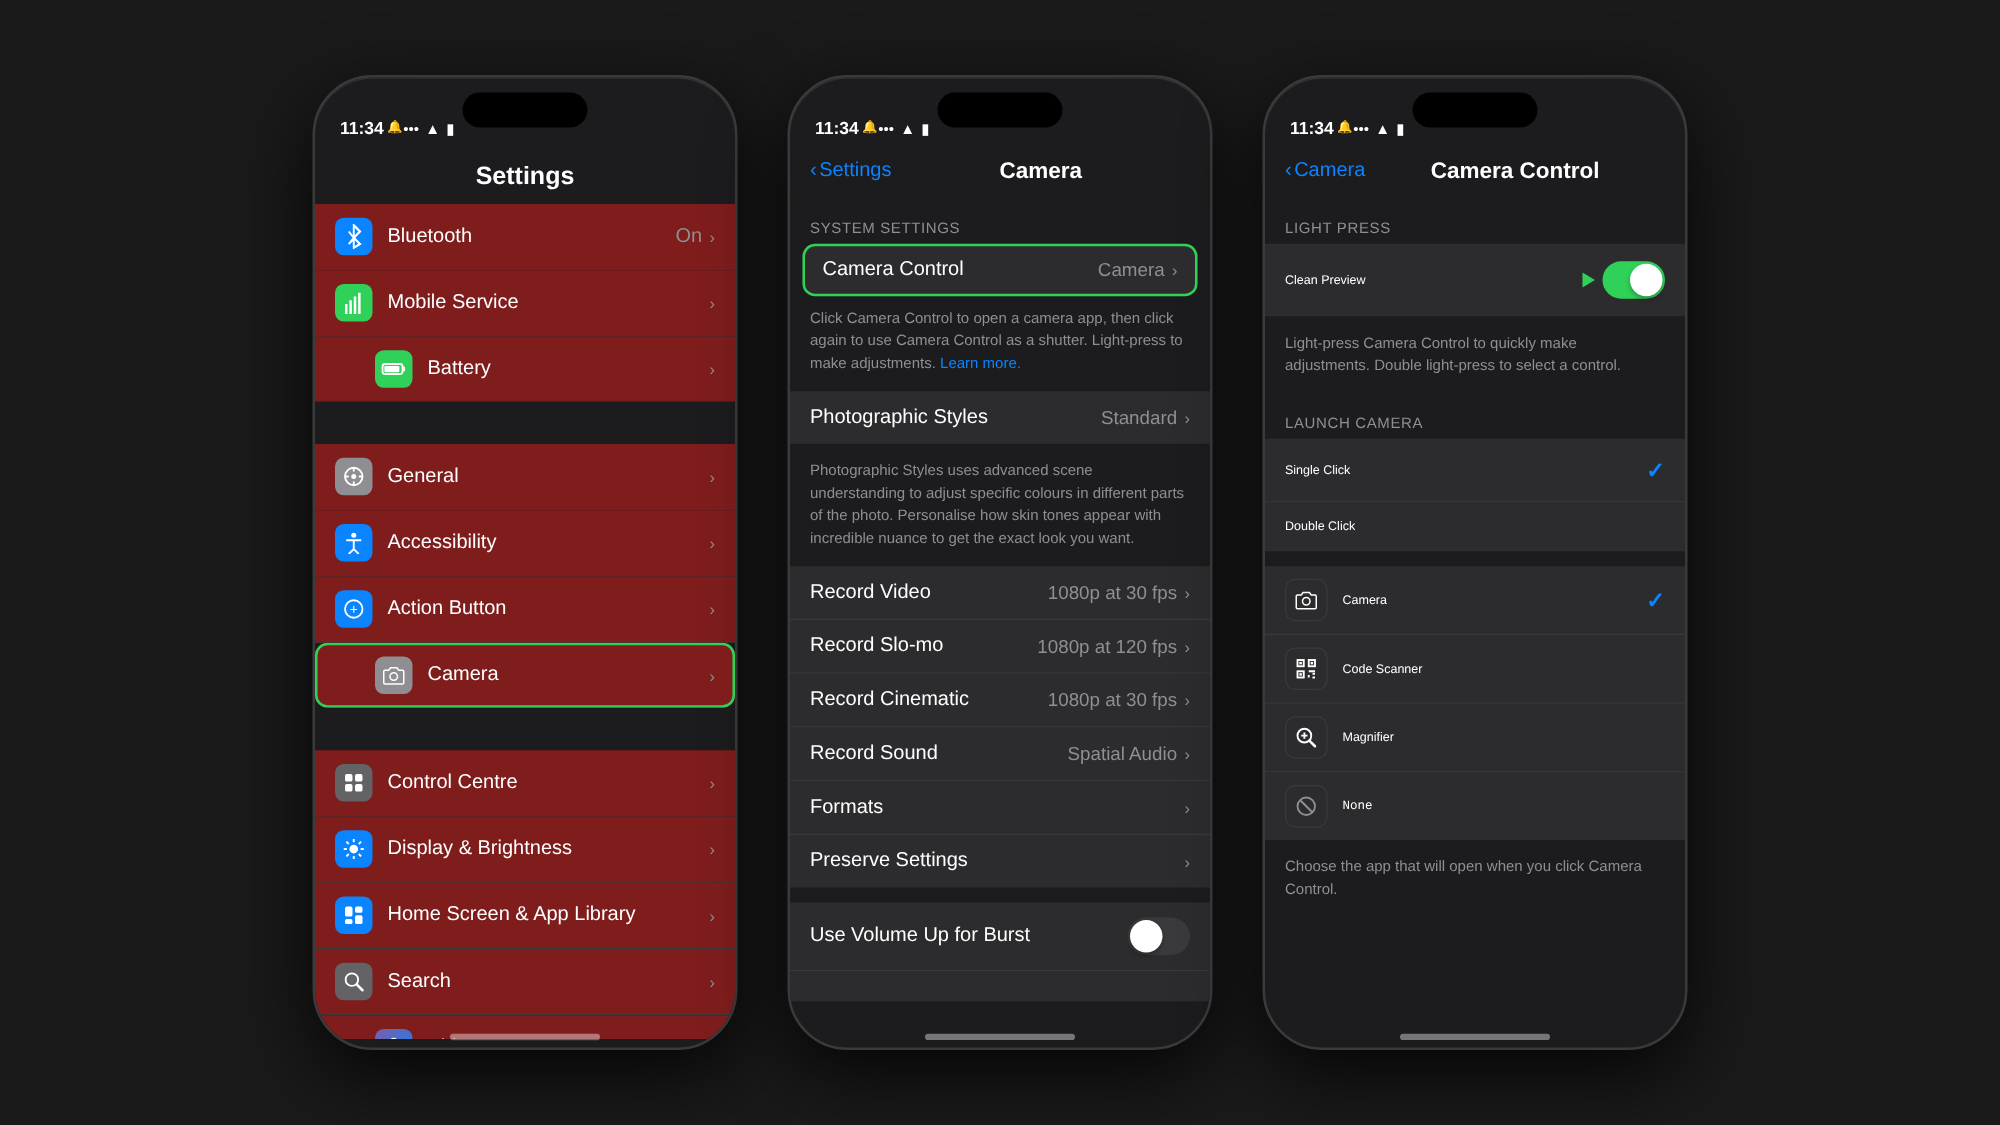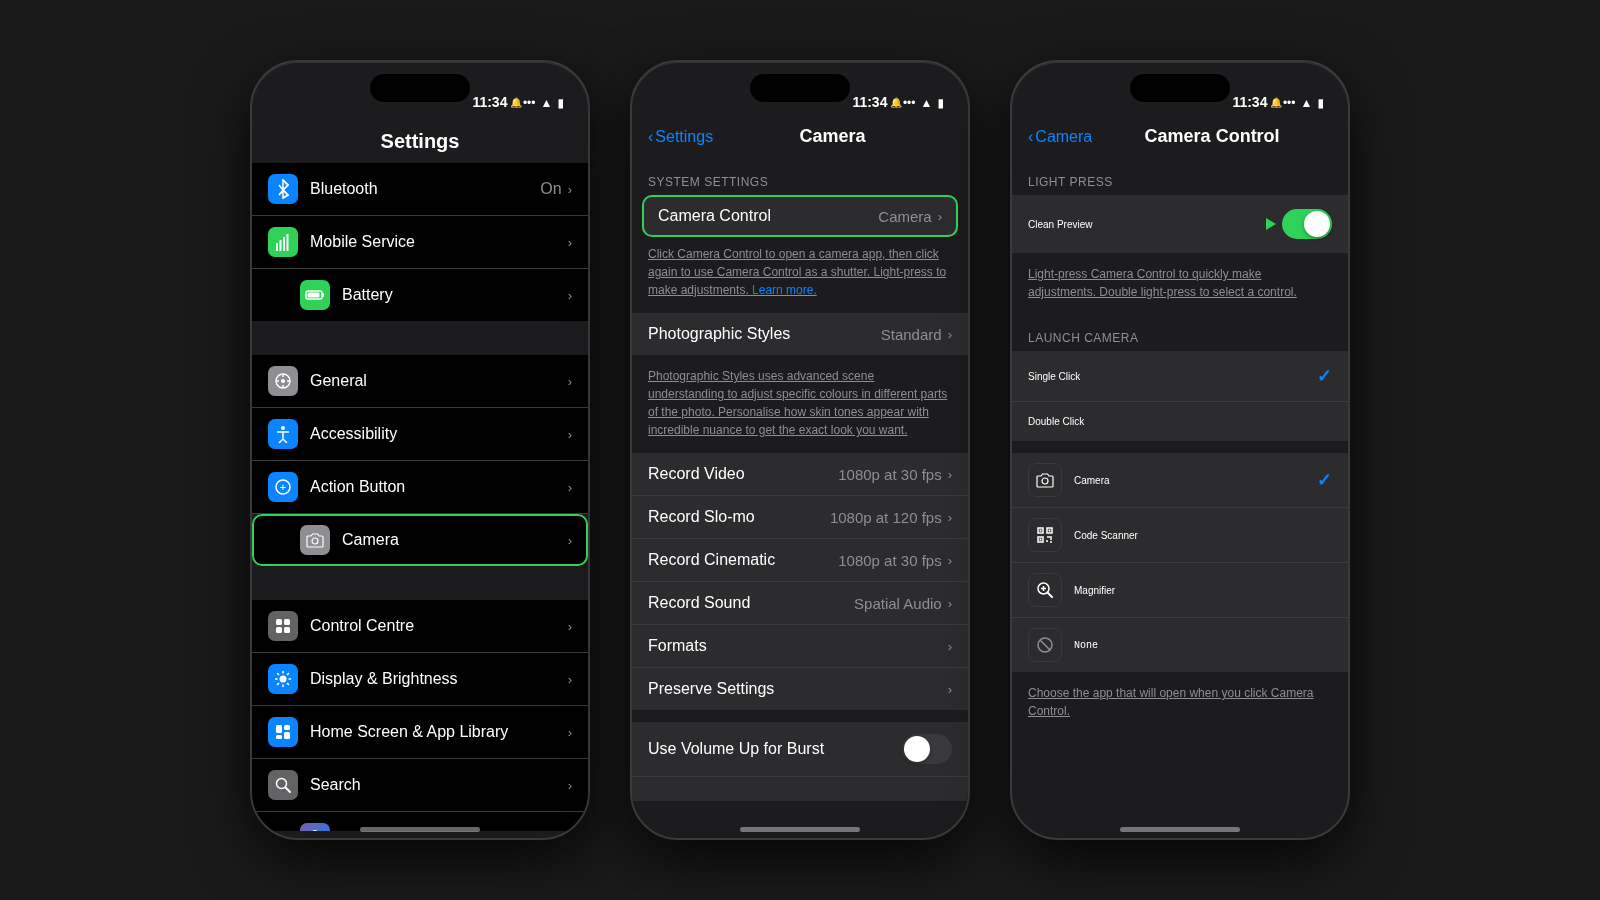--- a/index.html
+++ b/index.html
@@ -42,21 +42,21 @@
 
     
     .status-bar {
       position: absolute;
       top: 0;
       left: 0;
       right: 4px;
       height: 56px;
       display: flex;
       align-items: flex-end;
-      justify-content: flex-end;
+      justify-content: flex-start;
       padding: 0 20px 8px;
       z-index: 5;
     }
     .status-time {
       font-size: 14px;
       font-weight: 600;
       color: #fff;
       display: flex;
       align-items: center;
       gap: 3px;
@@ -97,21 +97,21 @@
     }
 
     .settings-group {
       margin-bottom: 4px;
     }
 
     .settings-item {
       display: flex;
       align-items: center;
       padding: 11px 16px;
-      background: #000000;
+      background: #7f1d1d;
       border-bottom: 0.5px solid #3a3a3c;
       position: relative;
       cursor: pointer;
     }
     .settings-item:last-child {
       border-bottom: none;
       padding-left: 48px;
     }
     .settings-item.highlighted {
       outline: 2.5px solid #30d158;
@@ -206,21 +206,20 @@
       outline-offset: -2px;
       border-radius: 10px;
       z-index: 1;
     }
 
     .description-text {
       color: #8e8e93;
       font-size: 12px;
       padding: 8px 16px 14px;
       line-height: 1.5;
-      text-decoration: underline;
     }
 
     .toggle-off {
       width: 50px;
       height: 30px;
       background: #3a3a3c;
       border-radius: 15px;
       position: relative;
       display: inline-block;
     }

